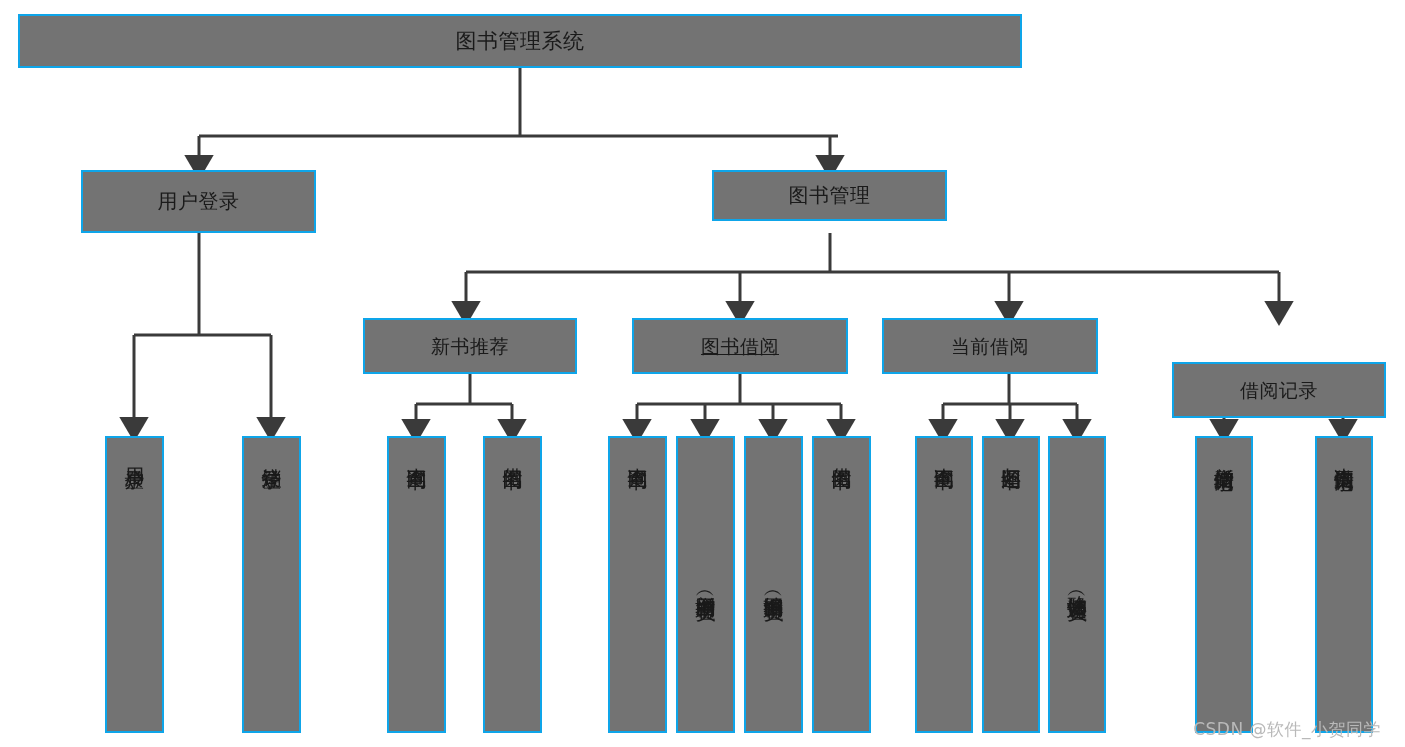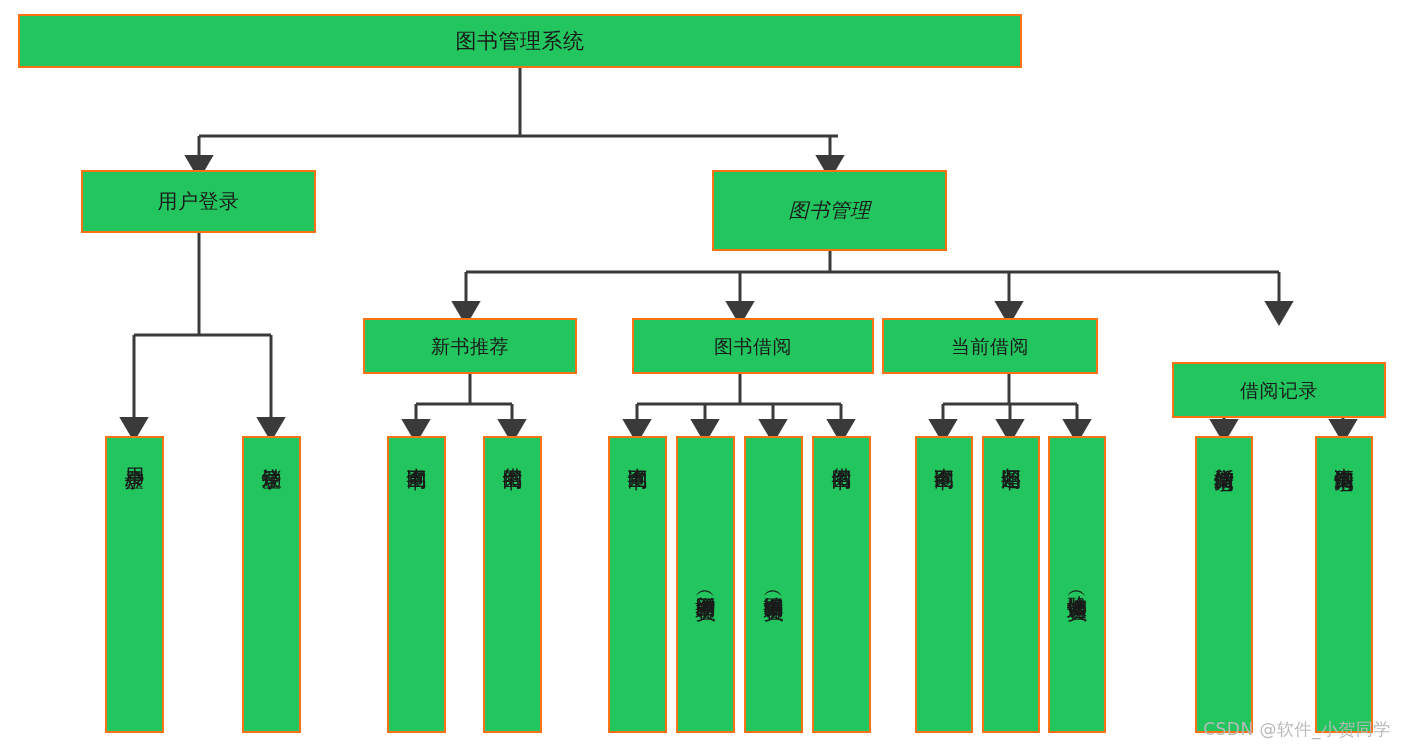--- a/index.html
+++ b/index.html
@@ -21,22 +21,22 @@
   #diagram-svg {
     position: absolute;
     left: 0;
     top: 0;
     width: 1405px;
     height: 747px;
   }
   .node {
     position: absolute;
     box-sizing: border-box;
-    background: #22c55e;
-    border: 2px solid #f97316;
+    background: #737373;
+    border: 2px solid #0ea5e9;
     display: flex;
     align-items: center;
     justify-content: center;
     color: #1a1a1a;
   }
   .node-label {
     display: block;
     text-align: center;
     line-height: 1.28;
     letter-spacing: 0.5px;
@@ -62,21 +62,21 @@
     line-height: 1.05;
     letter-spacing: 1px;
     white-space: nowrap;
   }
   .lvl-leaf.tall-text {
     align-items: center;
     padding-top: 0;
   }
   #watermark {
     position: absolute;
-    right: 14px;
+    right: 24px;
     bottom: 6px;
     font-size: 17px;
     color: #b9b9b9;
     letter-spacing: 0.5px;
     white-space: nowrap;
     pointer-events: none;
   }
 </style>
 </head>
 <body>
@@ -134,29 +134,29 @@
   </svg>
 
   <div class="node lvl-root" style="left:18px; top:14px; width:1004px; height:54px;">
     <span class="node-label">图书管理系统</span>
   </div>
 
   <div class="node lvl-2" style="left:81px; top:170px; width:235px; height:63px;">
     <span class="node-label">用户登录</span>
   </div>
 
-  <div class="node lvl-2" style="left:712px; top:170px; width:235px; height:81px;font-style:italic;">
+  <div class="node lvl-2" style="left:712px; top:170px; width:235px; height:51px;">
     <span class="node-label">图书管理</span>
   </div>
 
   <div class="node lvl-3" style="left:363px; top:318px; width:214px; height:56px;justify-content:center;">
     <span class="node-label">新书推荐</span>
   </div>
 
-  <div class="node lvl-3" style="left:632px; top:318px; width:242px; height:56px;">
+  <div class="node lvl-3" style="left:632px; top:318px; width:216px; height:56px;text-decoration:underline;">
     <span class="node-label">图书借阅</span>
   </div>
 
   <div class="node lvl-3" style="left:882px; top:318px; width:216px; height:56px;">
     <span class="node-label">当前借阅</span>
   </div>
 
   <div class="node lvl-3" style="left:1172px; top:318px; width:214px; height:56px;margin-top:44px;">
     <span class="node-label">借阅记录</span>
   </div>

